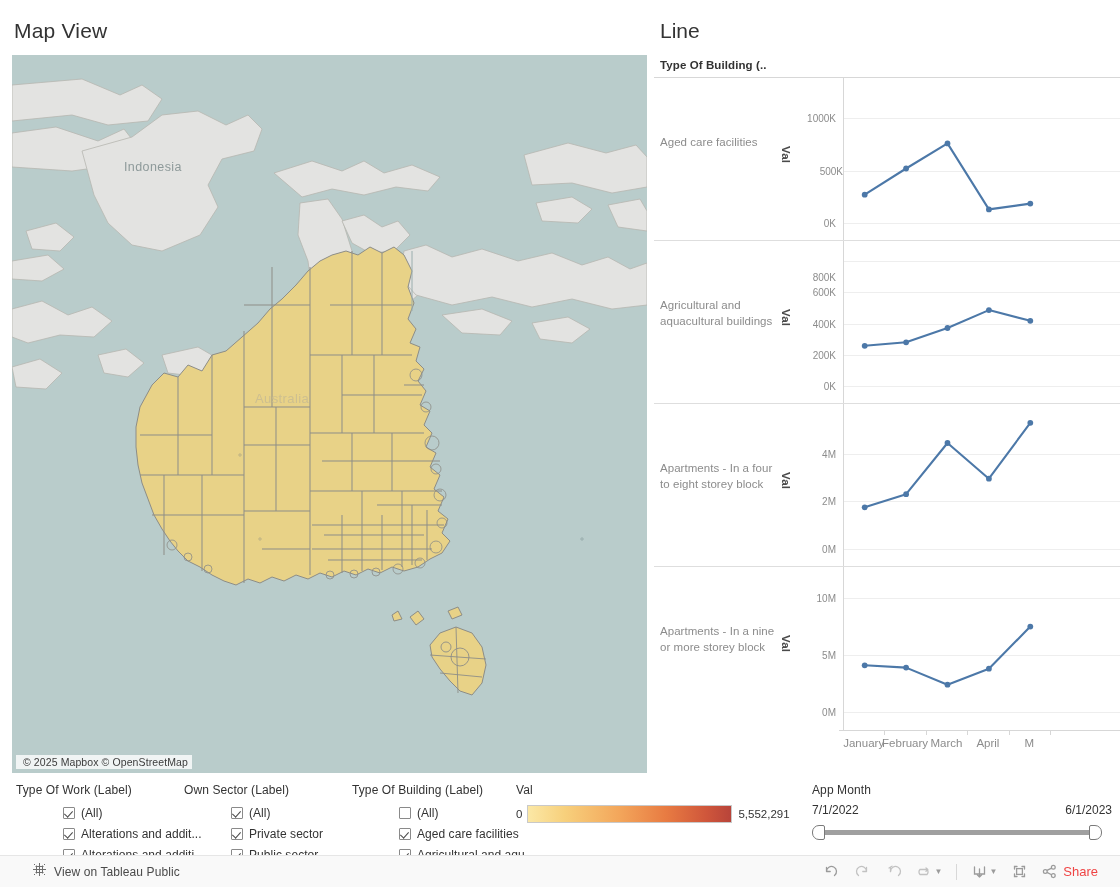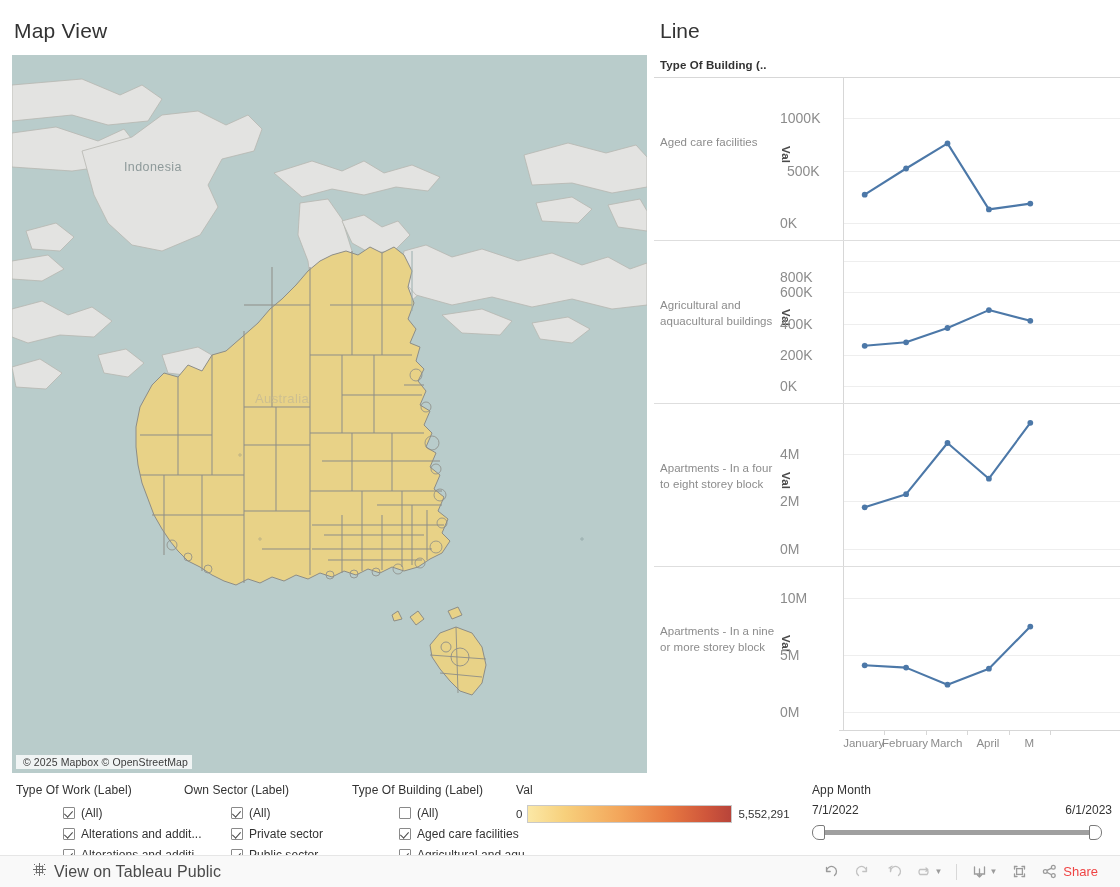--- a/index.html
+++ b/index.html
@@ -51,22 +51,22 @@
   .panel:last-child { border-bottom:none; }
   .panel-rowlabel {
     position:absolute; left:6px; width:120px;
     font-size:11.5px; color:#8c8c8c; line-height:16px; letter-spacing:.05px;
   }
   .axis-title {
     position:absolute; font-size:11.5px; color:#4a4a4a; font-weight:bold;
     writing-mode:vertical-rl; letter-spacing:.1px;
   }
   .ytick {
-    position:absolute; right:0; width:56px; 
-    font-size:14px; color:#8c8c8c; transform:translateY(-50%);
+    position:absolute; right:0; width:56px; text-align:right;
+    font-size:10px; color:#8c8c8c; transform:translateY(-50%);
   }
   .gridline { position:absolute; left:0; right:0; height:1px; background:#eeeeee; }
   .vsep { position:absolute; left:189px; top:0; bottom:0; width:1px; background:#d7d7d7; }
   svg.series { position:absolute; left:0; top:0; width:100%; height:100%; overflow:visible; }
 
   #xaxis { position:absolute; left:4px; top:730px; width:466px; height:30px; }
   #xaxis .xrule { position:absolute; left:185px; right:0; top:0; height:1px; background:#d7d7d7; }
   .xtick-label {
     position:absolute; top:7px; font-size:11.5px; color:#8c8c8c;
     transform:translateX(-50%); white-space:nowrap;
@@ -111,21 +111,21 @@
   #handle-left  { left:0;  border-radius:7px 2px 2px 7px; }
   #handle-right { right:0; border-radius:2px 7px 7px 2px; }
 
   
   #toolbar {
     position:absolute; left:0; top:855px; width:1120px; height:32px;
     background:#f9f9f9; border-top:1px solid #e6e6e6;
     display:flex; align-items:center;
   }
   #tb-left { display:flex; align-items:center; margin-left:32px; }
-  #tb-left .tb-label { font-size:16px; color:#4a4a4a; margin-left:7px; letter-spacing:.1px; }
+  #tb-left .tb-label { font-size:12px; color:#4a4a4a; margin-left:7px; letter-spacing:.1px; }
   #tb-right { margin-left:auto; display:flex; align-items:center; margin-right:16px; }
   .tb-btn { display:flex; align-items:center; justify-content:center;
             width:32px; height:26px; color:#9b9b9b; }
   .tb-btn.wide { width:auto; padding:0 6px; }
   .tb-sep { width:1px; height:16px; background:#d8d8d8; margin:0 8px; }
   .tb-share-label { font-size:13px; color:#ef4444; margin-left:5px; }
   .caret { font-size:8px; color:#9b9b9b; margin-left:1px; }
 </style>
 </head>
 <body>

